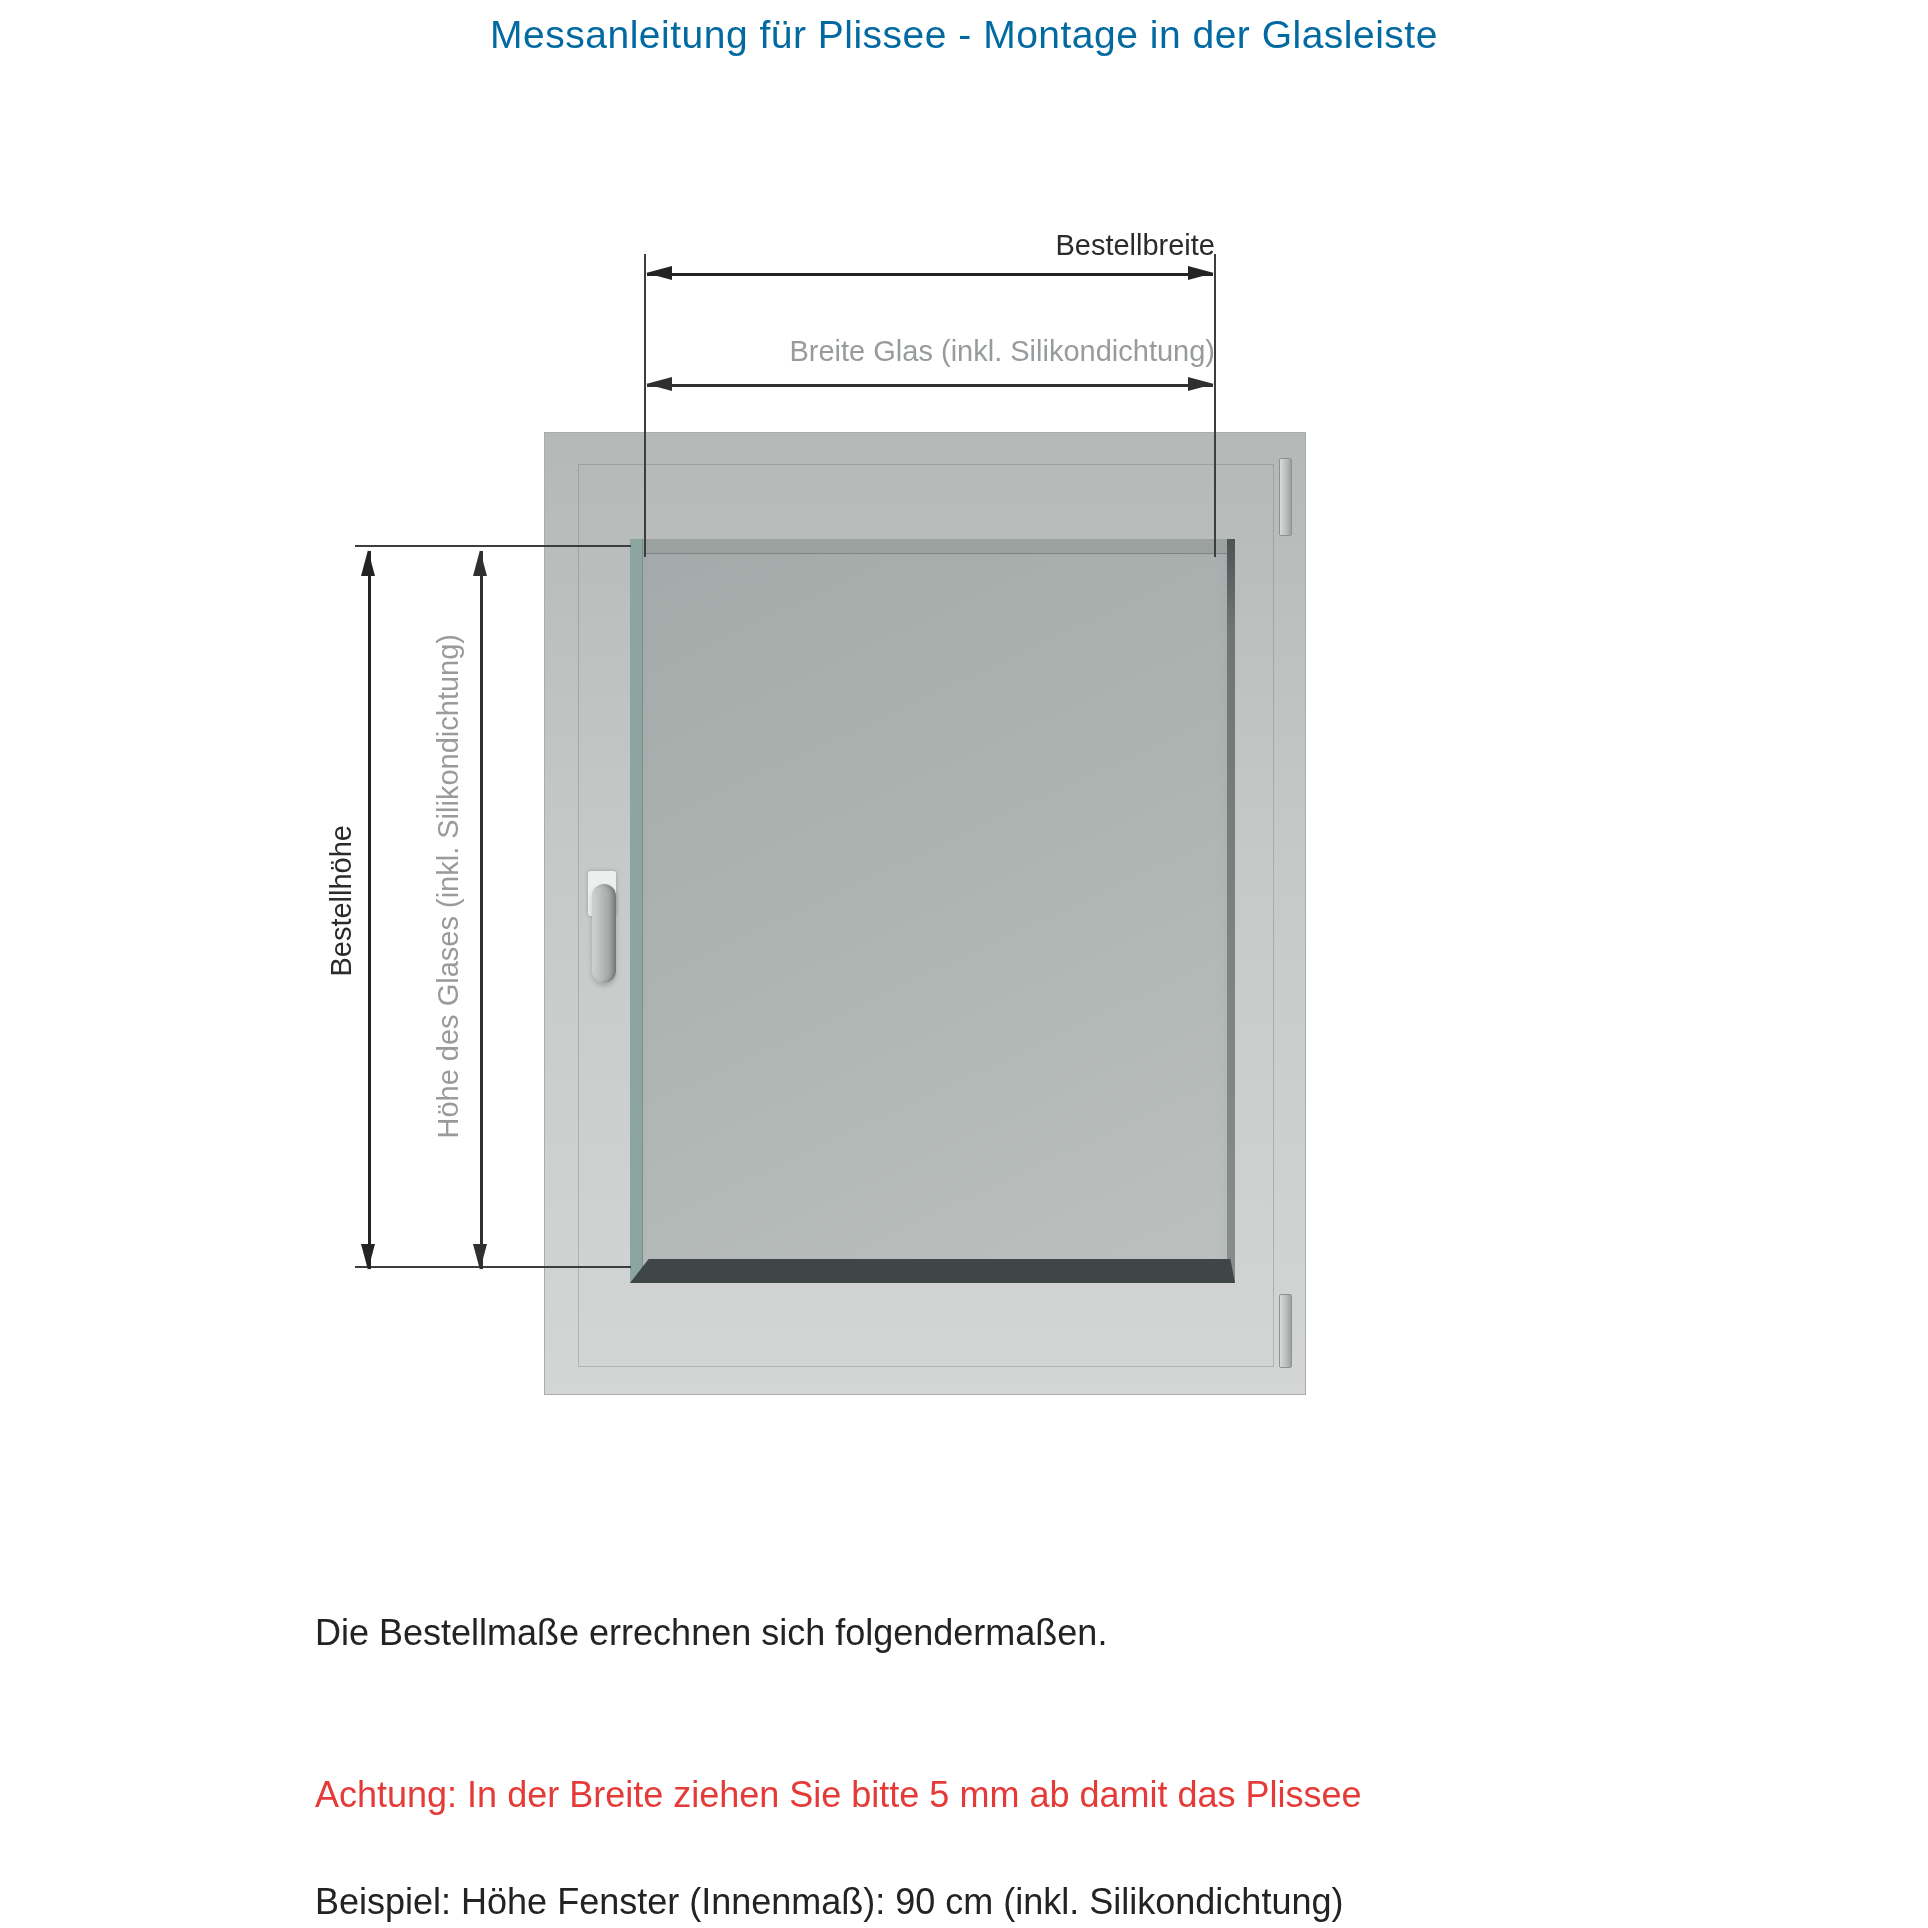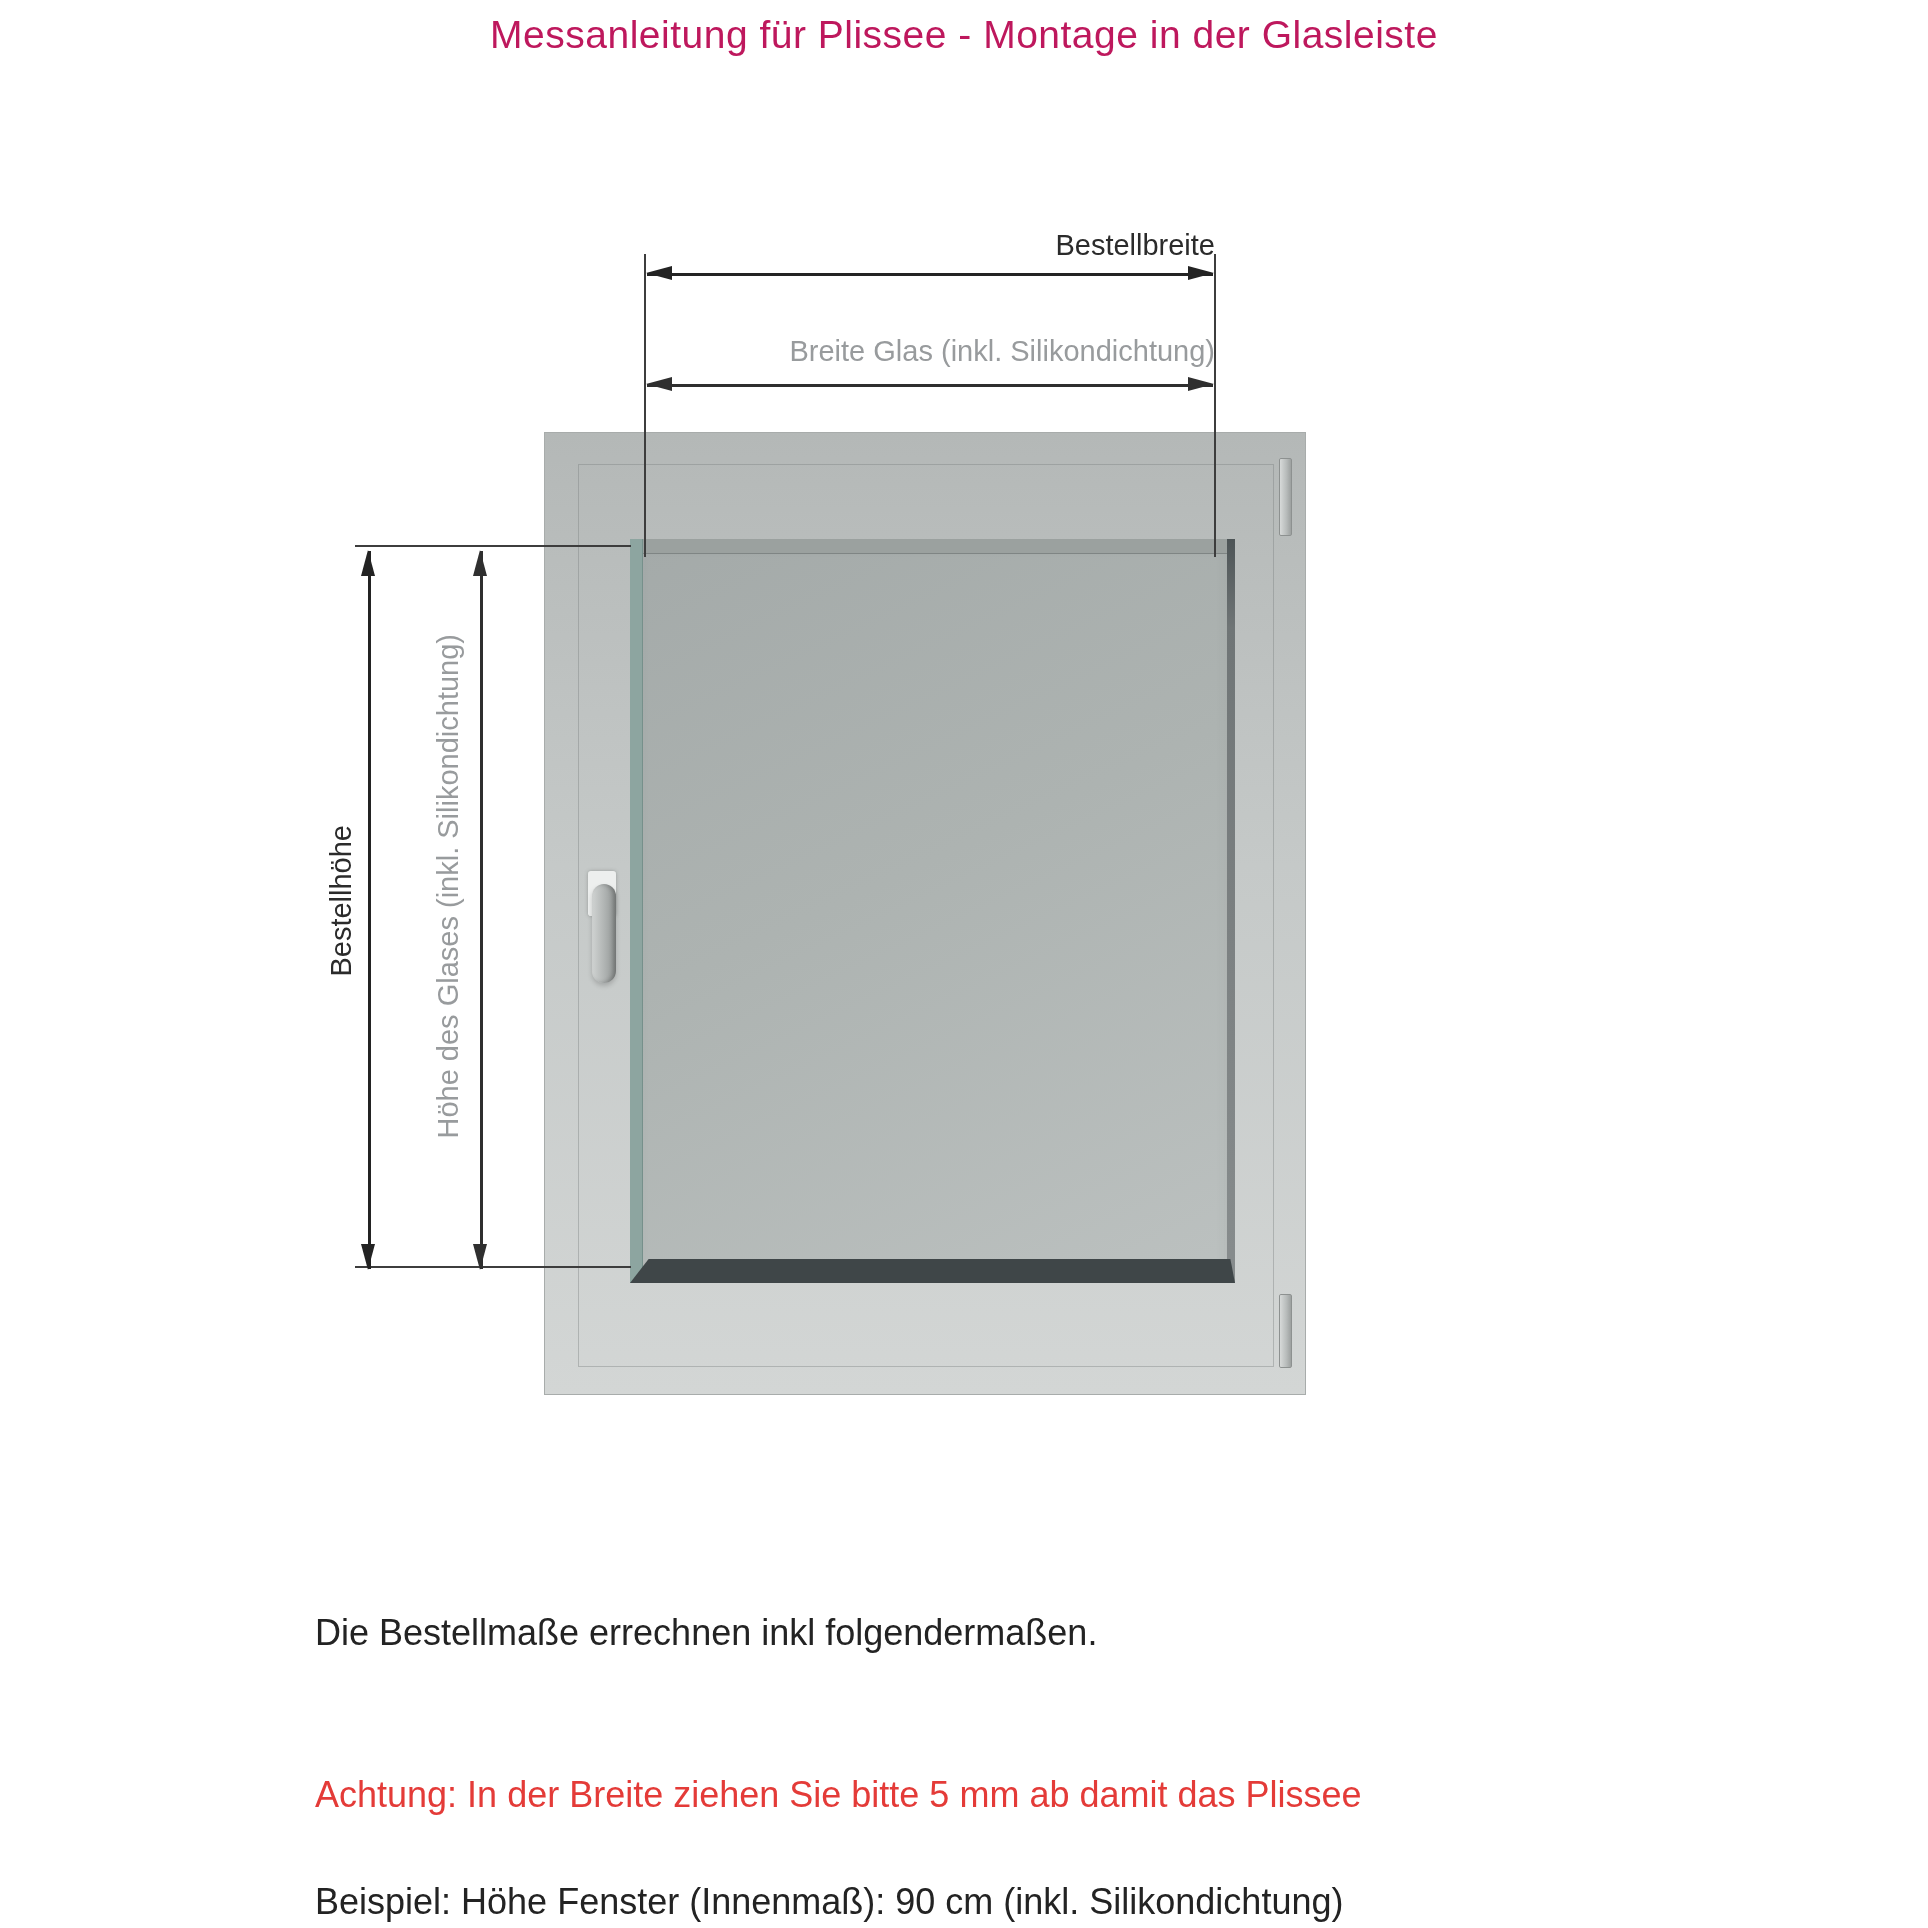--- a/index.html
+++ b/index.html
@@ -5,21 +5,21 @@
   html,body{margin:0;padding:0;}
   body{
     width:1928px;height:1928px;background:#ffffff;position:relative;overflow:hidden;
     font-family:"Liberation Sans","DejaVu Sans",sans-serif;color:#232323;
   }
   .abs{position:absolute;}
 
   
   .page-title{
     left:0;top:13px;width:1928px;text-align:center;
-    font-size:39px;font-weight:400;letter-spacing:0.5px;color:#be185d;
+    font-size:39px;font-weight:400;letter-spacing:0.5px;color:#0369a1;
   }
 
   
   .win-frame{
     left:544px;top:432px;width:762px;height:963px;box-sizing:border-box;
     background:linear-gradient(180deg,#b4b8b7 0%,#c5c9c8 45%,#d3d6d5 100%);
     border:0.9px solid #a8acab;
   }
   .win-inner{
     position:absolute;left:33px;top:31px;right:31px;bottom:27px;
@@ -119,21 +119,21 @@
 <div class="abs ext" style="left:355px;top:545px;width:276px;height:1.9px;"></div>
 <div class="abs ext" style="left:355px;top:1266px;width:276px;height:1.9px;"></div>
 
 <div class="abs dim-label vlabel dark" style="left:325px;top:825px;">Bestellhöhe</div>
 <div class="abs dim-v" style="left:368px;top:551px;height:718px;color:#232323;"></div>
 
 <div class="abs dim-label vlabel gray" style="left:432px;top:634px;">Höhe des Glases (inkl. Silikondichtung)</div>
 <div class="abs dim-v" style="left:480px;top:551px;height:718px;color:#2f2f2f;"></div>
 
 <div class="abs notes">
-  <div>Die Bestellmaße errechnen inkl folgendermaßen.</div>
+  <div>Die Bestellmaße errechnen sich folgendermaßen.</div>
   <div class="warning">Achtung: In der Breite ziehen Sie bitte 5 mm ab damit das Plissee</div>
   
 </div>
 
 <div class="abs example">
   <div>Beispiel: Höhe Fenster (Innenmaß): 90 cm (inkl. Silikondichtung)</div>
   
   
 </div>
 

